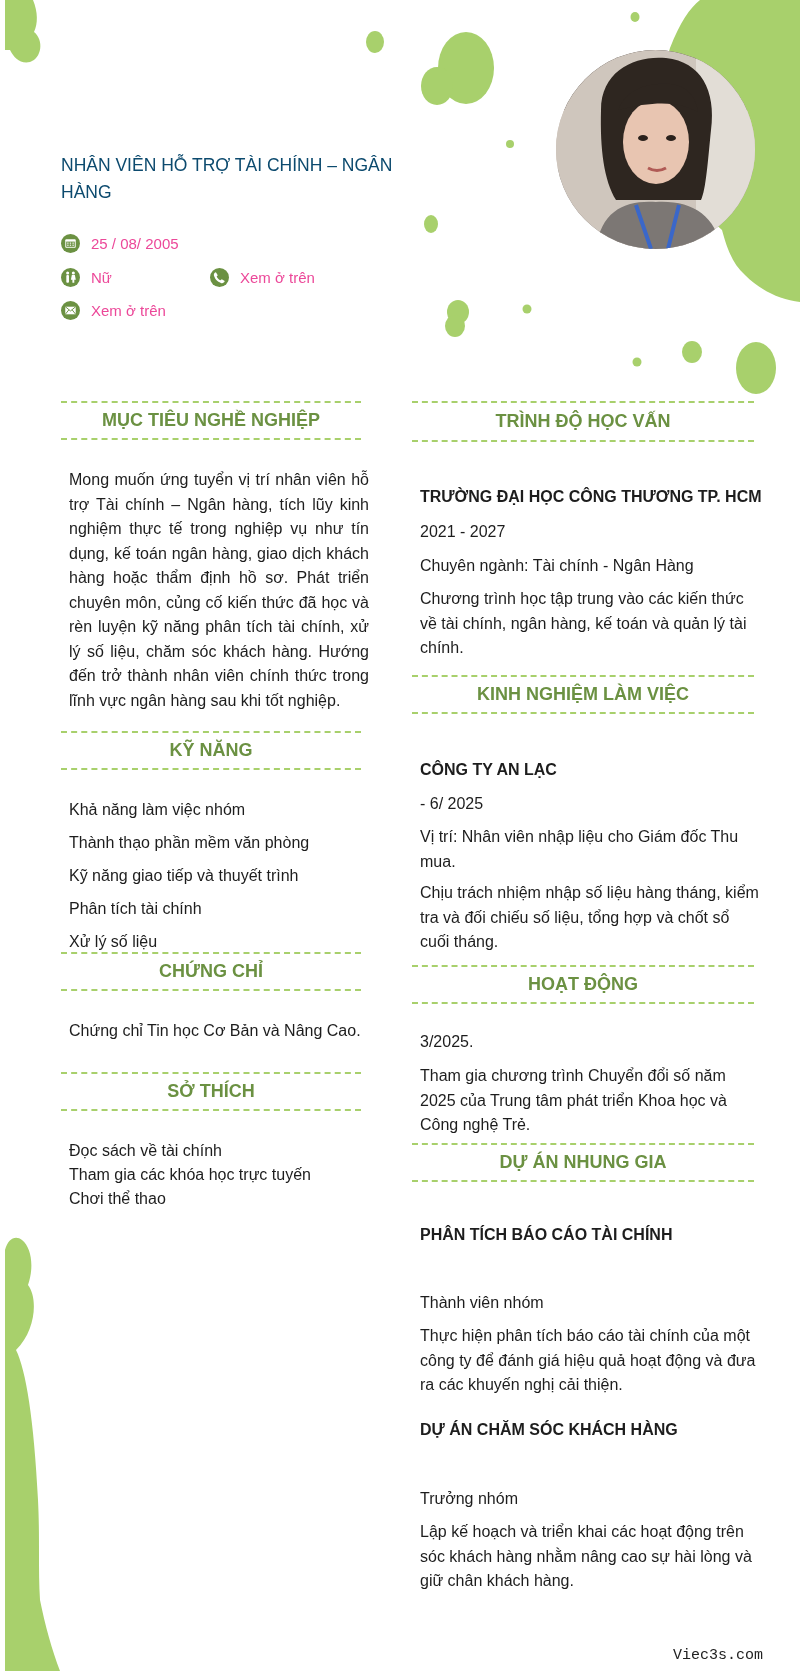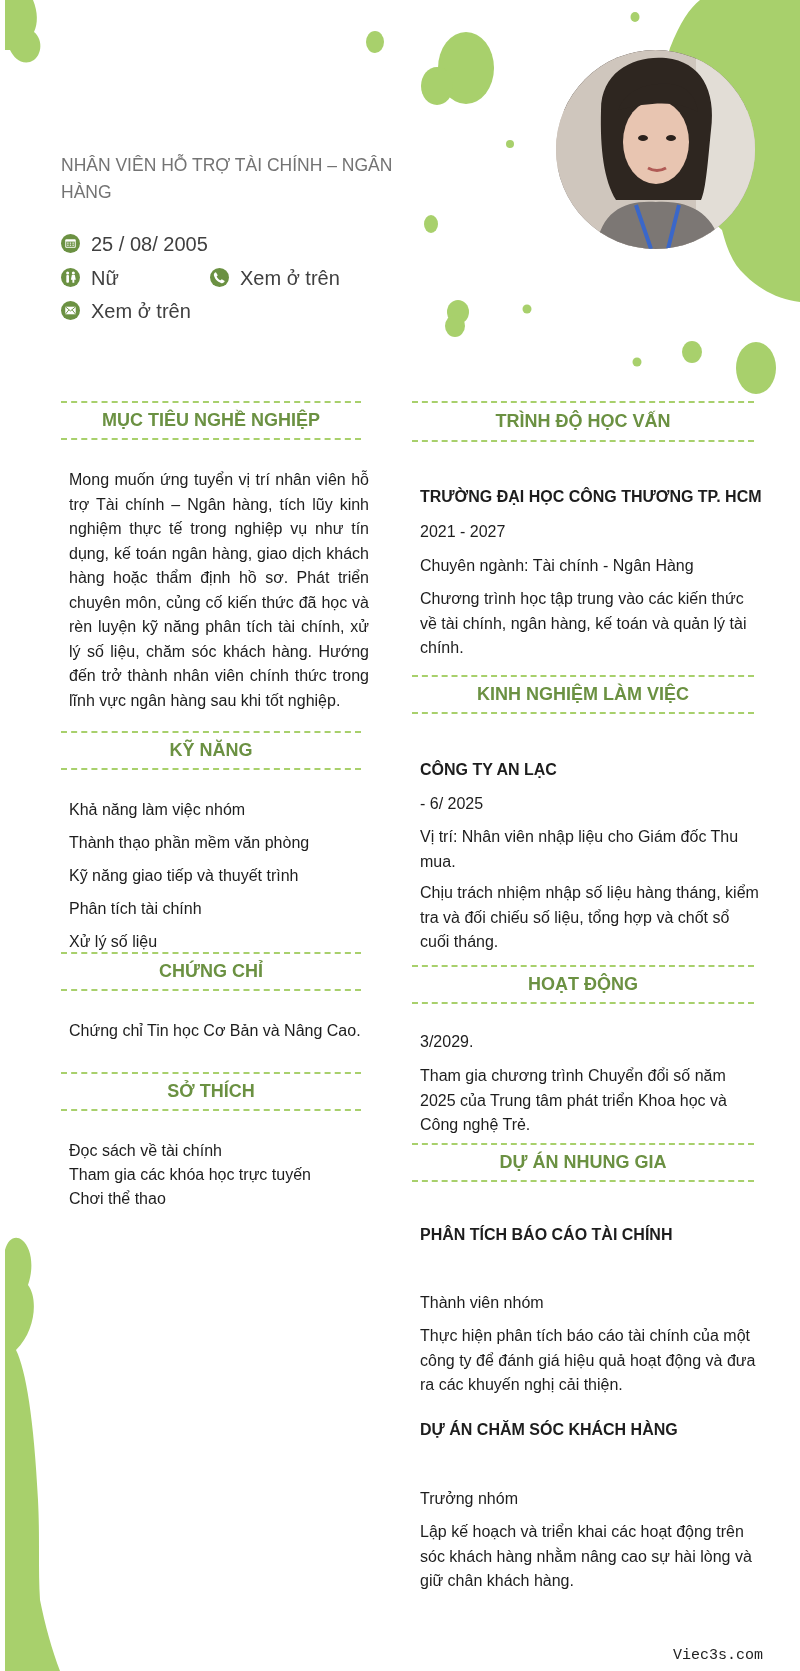--- a/index.html
+++ b/index.html
@@ -2,23 +2,23 @@
 <html><head>
 <meta charset="utf-8">
 <style>
   * { box-sizing: border-box; margin: 0; padding: 0; }
   html, body { width: 800px; height: 1671px; background: #ffffff; overflow: hidden; }
   body { position: relative; font-family: "Liberation Sans", "DejaVu Sans", sans-serif; color: #1d1d1d; }
   .deco { position: absolute; z-index: 0; }
   .page { position: absolute; inset: 0; z-index: 1; }
 
   .name { position: absolute; left: 61px; top: 52px; width: 360px; font-size: 30px; font-weight: bold; line-height: 46px; color: #222; letter-spacing: 0.2px; }
-  .job { position: absolute; left: 61px; top: 152px; width: 350px; font-size: 17.5px; line-height: 27px; color: #737373; }
+  .job { position: absolute; left: 61px; top: 152px; width: 350px; font-size: 17.5px; line-height: 27px; color: #0c4a6e; }
 
-  .info { position: absolute; left: 61px; font-size: 20px; line-height: 24px; color: #404040; display: flex; align-items: flex-start; }
+  .info { position: absolute; left: 61px; font-size: 15px; line-height: 24px; color: #ec4899; display: flex; align-items: flex-start; }
   .info .ic { width: 19px; height: 19px; margin-right: 11px; margin-top: 2px; flex: none; }
   .info.phone { left: 210px; }
 
   .avatar { position: absolute; left: 556px; top: 50px; width: 199px; height: 199px; border-radius: 50%; overflow: hidden; background: radial-gradient(circle at 50% 45%, #e9c7b3 0 22%, transparent 23%), linear-gradient(180deg, #3b302a 0 30%, #c9bcb1 30% 60%, #7d7672 60% 100%); }
 
   .col { position: absolute; }
   .col.left { left: 61px; width: 300px; }
   .col.right { left: 412px; width: 342px; }
 
   .sec-title { position: absolute; left: 0; width: 100%; border-top: 2px dashed #a8d06c; border-bottom: 2px dashed #a8d06c; font-size: 18px; font-weight: bold; color: #6b9142; height: 39px; line-height: 35px; text-align: center; }
@@ -149,21 +149,21 @@
     <div class="txt" style="top:137px;">Chuyên ngành: Tài chính - Ngân Hàng</div>
     <div class="txt" style="top:170px;">Chương trình học tập trung vào các kiến thức về tài chính, ngân hàng, kế toán và quản lý tài chính.</div>
 
     <div class="sec-title" style="top:274px;">KINH NGHIỆM LÀM VIỆC</div>
     <div class="txt bold" style="top:341px;">CÔNG TY AN LẠC</div>
     <div class="txt" style="top:375px;">- 6/ 2025</div>
     <div class="txt" style="top:408px;">Vị trí: Nhân viên nhập liệu cho Giám đốc Thu mua.</div>
     <div class="txt" style="top:464px;">Chịu trách nhiệm nhập số liệu hàng tháng, kiểm tra và đối chiếu số liệu, tổng hợp và chốt sổ cuối tháng.</div>
 
     <div class="sec-title" style="top:564px;">HOẠT ĐỘNG</div>
-    <div class="txt" style="top:613px;">3/2029.</div>
+    <div class="txt" style="top:613px;">3/2025.</div>
     <div class="txt" style="top:647px;">Tham gia chương trình Chuyển đổi số năm 2025 của Trung tâm phát triển Khoa học và Công nghệ Trẻ.</div>
 
     <div class="sec-title" style="top:742px;">DỰ ÁN NHUNG GIA</div>
     <div class="txt bold" style="top:806px;">PHÂN TÍCH BÁO CÁO TÀI CHÍNH</div>
     <div class="txt" style="top:874px;">Thành viên nhóm</div>
     <div class="txt" style="top:907px;">Thực hiện phân tích báo cáo tài chính của một công ty để đánh giá hiệu quả hoạt động và đưa ra các khuyến nghị cải thiện.</div>
 
     <div class="txt bold" style="top:1001px;">DỰ ÁN CHĂM SÓC KHÁCH HÀNG</div>
     <div class="txt" style="top:1070px;">Trưởng nhóm</div>
     <div class="txt" style="top:1103px;">Lập kế hoạch và triển khai các hoạt động trên sóc khách hàng nhằm nâng cao sự hài lòng và giữ chân khách hàng.</div>

